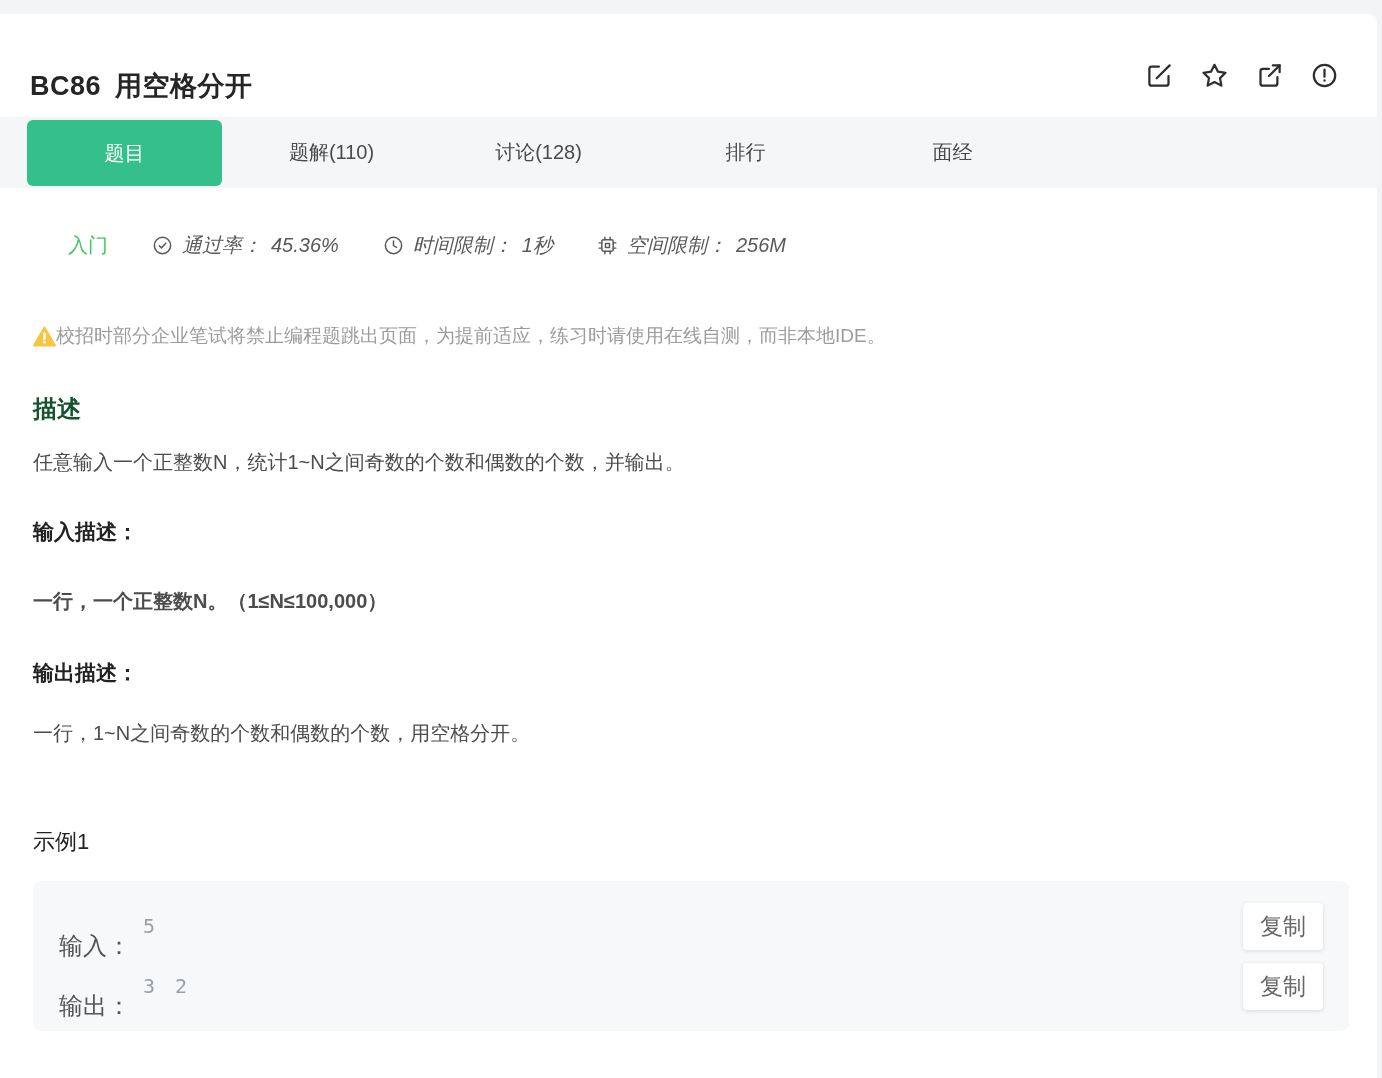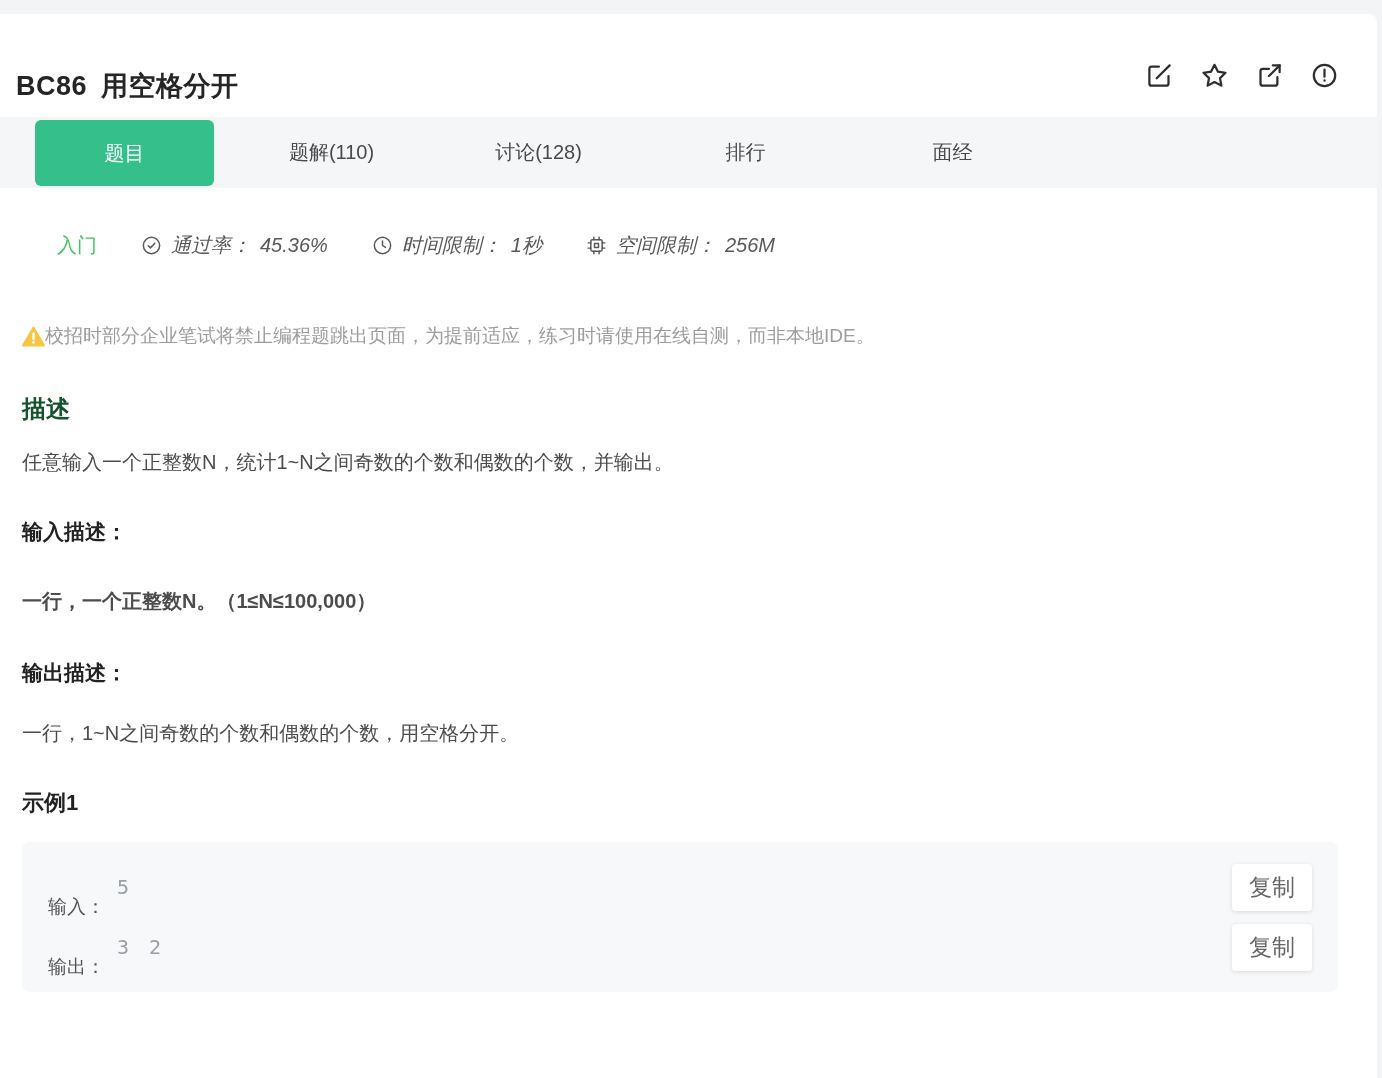--- a/index.html
+++ b/index.html
@@ -12,21 +12,21 @@
     color:#4c4c4c;
   }
   .card {
     position:absolute; top:14px; left:0; right:5px; bottom:0;
     background:#ffffff;
     border-top-right-radius:8px;
   }
   
   .header { position:relative; height:103px; }
   .title {
-    position:absolute; left:16px; top:54px;
+    position:absolute; left:30px; top:54px;
     font-size:27px; font-weight:700; color:#252525; letter-spacing:0.5px;
     display:flex; gap:14px; align-items:baseline;
   }
   .header-icons {
     position:absolute; right:39px; top:48px;
     display:flex; gap:28px; align-items:center;
   }
   .hicon { width:27px; height:27px; display:inline-flex; cursor:pointer; }
   .hicon svg { width:100%; height:100%; stroke:#2e2e2e; stroke-width:2; fill:none;
                stroke-linecap:round; stroke-linejoin:round; }
@@ -34,26 +34,26 @@
   .tabbar {
     height:71px; background:#f5f6f7;
     display:flex; padding-left:21px; align-items:stretch;
   }
   .tab {
     width:207px; display:flex; align-items:center; justify-content:center;
     font-size:20px; color:#4a4a4a; cursor:pointer;
   }
   .tab.active { padding:0; }
   .tab.active .pill {
-    width:179px; height:66px; margin-top:1px;
+    width:195px; height:66px; margin-top:1px;
     background:#35c08b; color:#ffffff; border-radius:6px;
     display:flex; align-items:center; justify-content:center;
   }
   
-  .content { padding:0 22px; }
+  .content { padding:0 33px; }
   .meta {
     margin-top:43px; height:28px;
     display:flex; align-items:center; gap:44px;
     font-size:20px; color:#595959;
   }
   .difficulty { margin-left:35px; color:#45c465; }
   .meta-item { display:flex; align-items:center; gap:9px;font-style:italic; }
   .micon { width:21px; height:21px; display:inline-flex; }
   .micon svg { width:100%; height:100%; stroke:#595959; stroke-width:1.7; fill:none;
                stroke-linecap:round; stroke-linejoin:round; }
@@ -61,29 +61,29 @@
     margin-top:64px; display:flex; align-items:center; 
     font-size:19px; color:#9c9c9c;
   }
   .wicon { width:23px; height:21px; display:inline-flex; }
   h2.sec { margin-top:44px; font-size:24px; font-weight:700; color:#14532d; }
   p.body-text { margin-top:24px; font-size:20px; color:#4c4c4c; }
   h3.sub { margin-top:42px; font-size:21px; font-weight:700; color:#222222; }
   h3.sub.out { margin-top:44px; }
   p.body-text.t2 { margin-top:42px;font-weight:bold; }
   p.body-text.t3 { margin-top:33px; }
-  h3.example-title { margin-top:41px; font-size:22px; font-weight:700; color:#222222; }
+  h3.example-title { margin-top:80px; font-size:22px; font-weight:400; color:#222222; }
   
   .example-box {
     margin-top:24px; width:1316px; height:150px;
     background:#f7f8fa; border-radius:8px;
     padding:26px 26px 0 26px;
   }
   .example-row { display:flex; align-items:center; height:38px; margin-bottom:22px; }
-  .example-label { font-size:19px; color:#555555;margin-top:40px; }
+  .example-label { font-size:24px; color:#555555;margin-top:40px; }
   .example-value {
     margin-left:12px; font-size:20px; color:#9aa0a6;
     font-family:"DejaVu Sans Mono","Liberation Mono",monospace;
     word-spacing:8px;
   }
   .copy-btn {
     margin-left:auto; padding:8px 17px;
     background:#ffffff; border:none; border-radius:4px;
     box-shadow:0 1px 4px rgba(0,0,0,0.12);
     font-size:23px; color:#666666; cursor:pointer;

